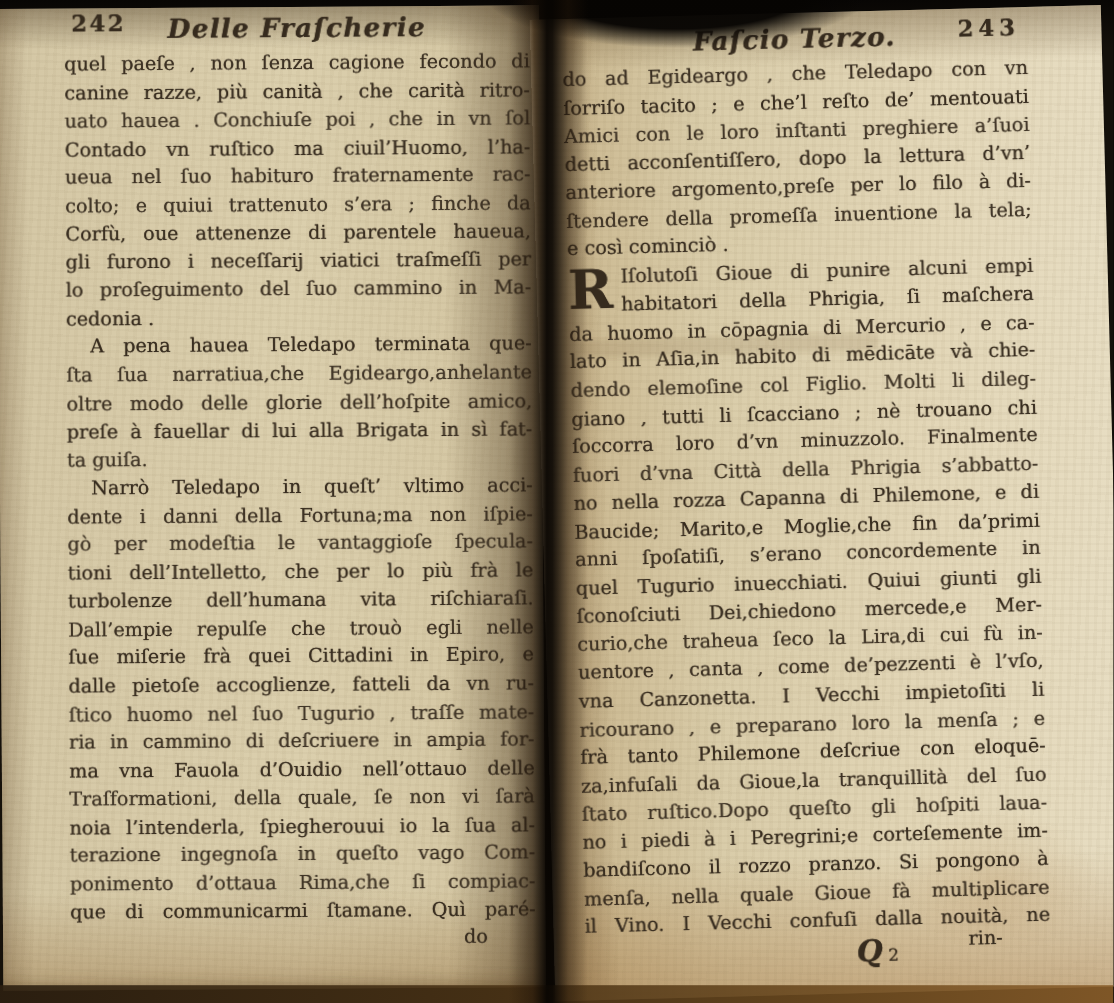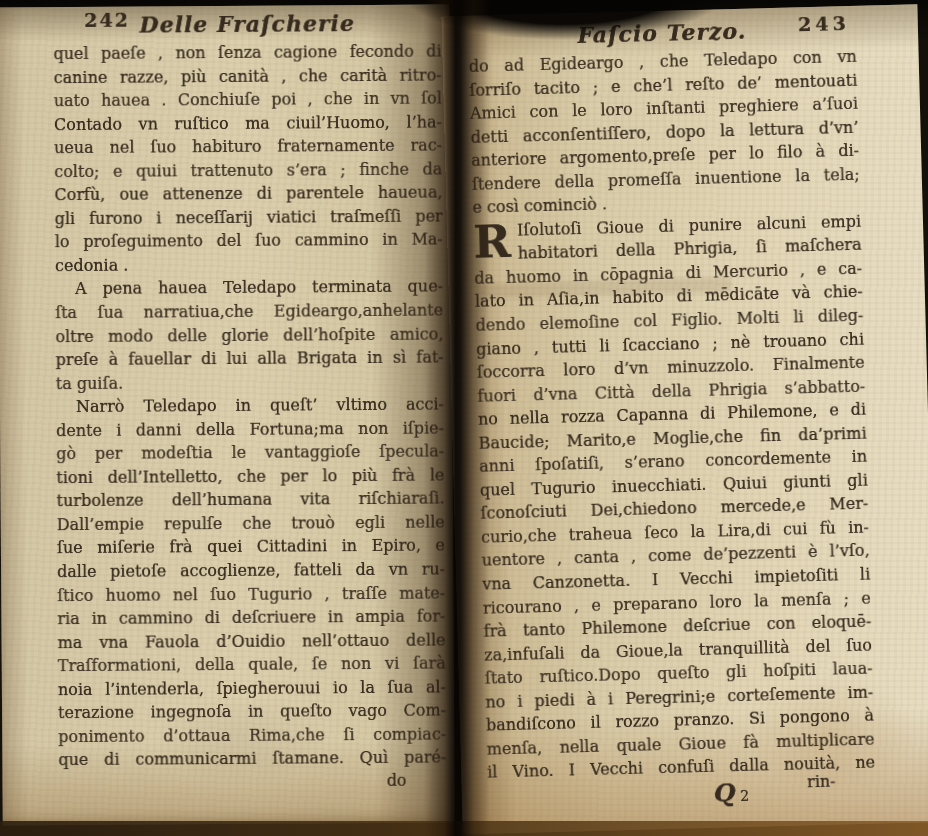--- a/index.html
+++ b/index.html
@@ -45,21 +45,21 @@
   .textblock{position:relative;width:388px;
     filter:blur(0.15px);
     text-shadow:0 0 0.6px rgba(52,40,26,0.85);}
   #left-page .textblock{margin:4px 0 0 56px;}
   #right-page .textblock{margin:8px 0 0 26px;}
 
   .header-row{position:relative;height:31px;}
   .running-title{display:block;text-align:center;font-style:italic;font-weight:bold;
     font-size:22px;letter-spacing:1px;line-height:28px;}
   .pagenum{position:absolute;top:-2px;font-size:19px;font-weight:bold;}
-  #left-page .pagenum{left:6px;letter-spacing:2px;margin-left:25px;}
+  #left-page .pagenum{left:6px;letter-spacing:2px;}
   #right-page .pagenum{right:6px;letter-spacing:4px;}
 
   .tline{height:23.55px;font-size:16px;line-height:23.55px;
     text-align:justify;text-align-last:justify;white-space:normal;overflow:visible;}
   .tline.indent{text-indent:20px;}
   .tline.short{text-align-last:left;}
   .lines .tline:nth-child(3n){opacity:.94;}
   .lines .tline:nth-child(4n+1){opacity:.97;}
 
   .dropwrap{display:flex;}

